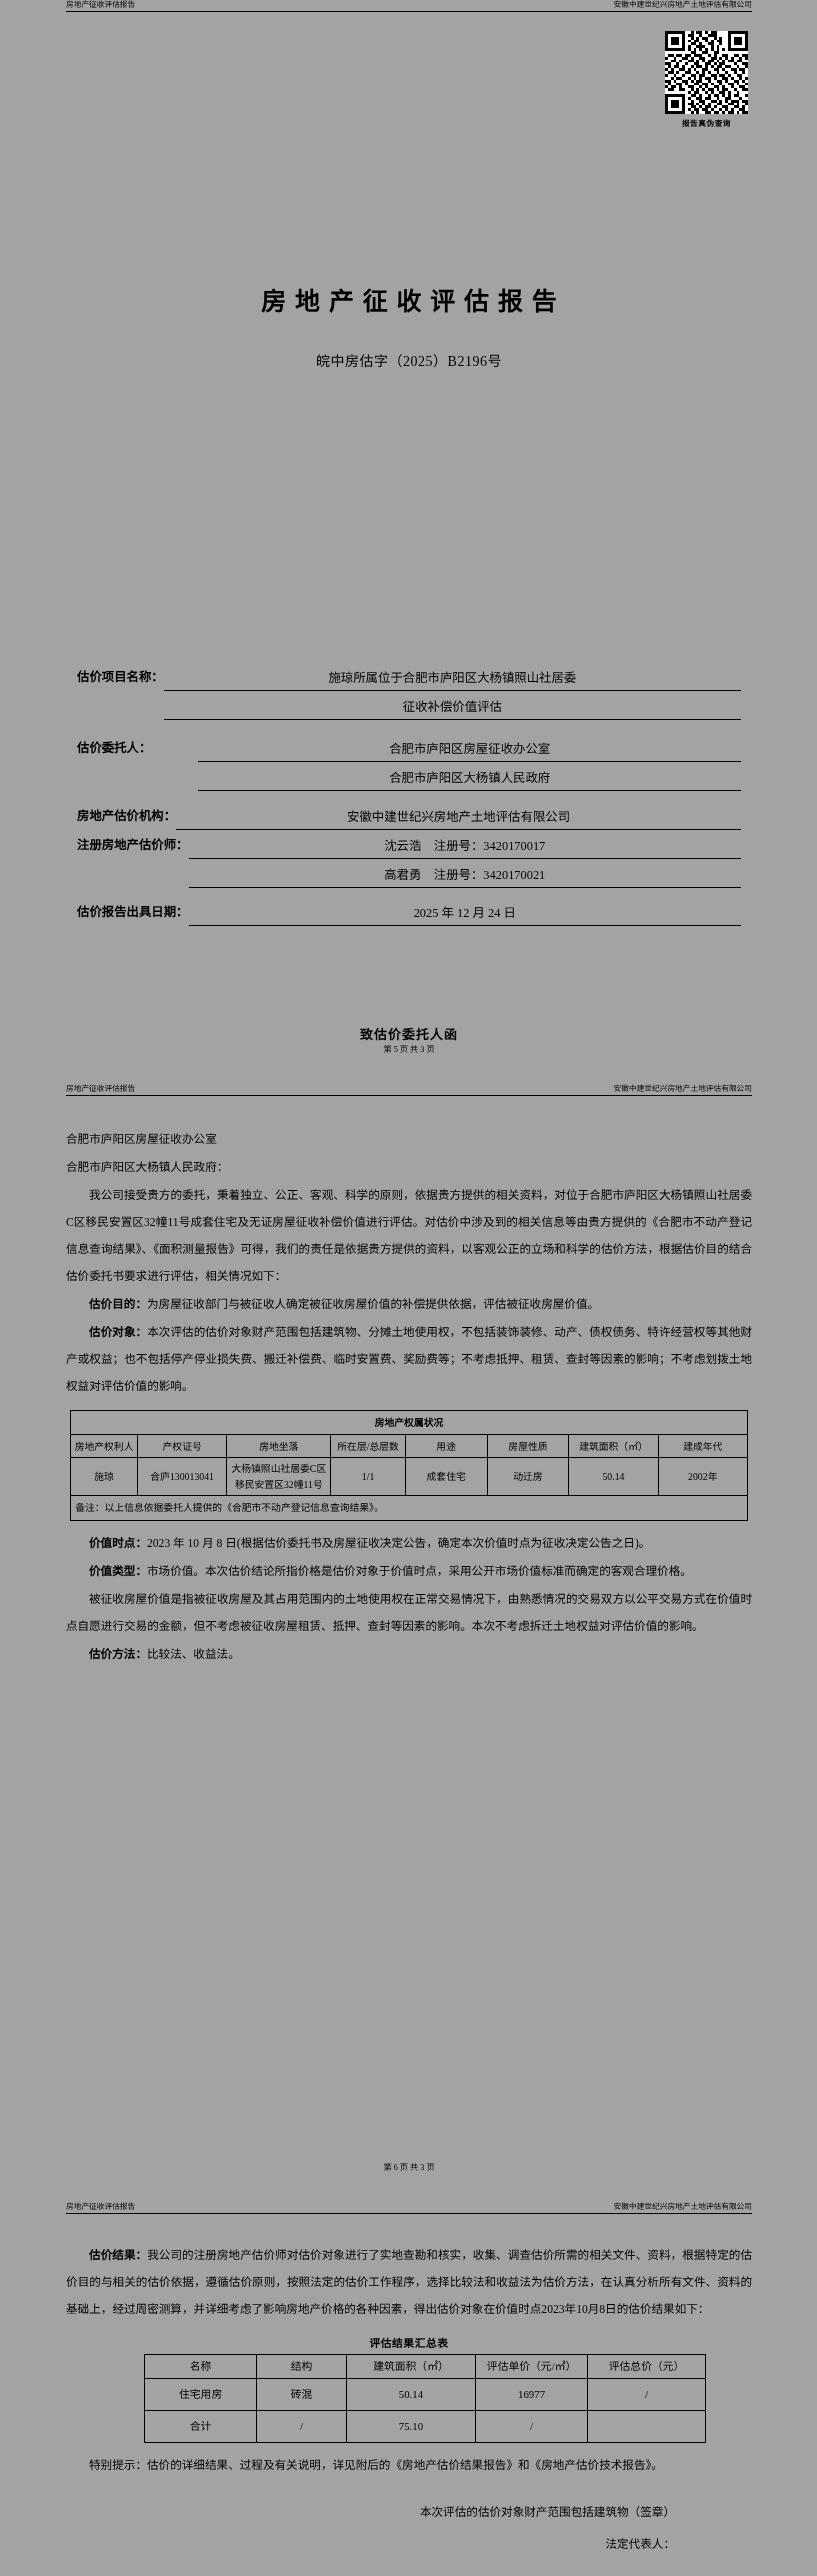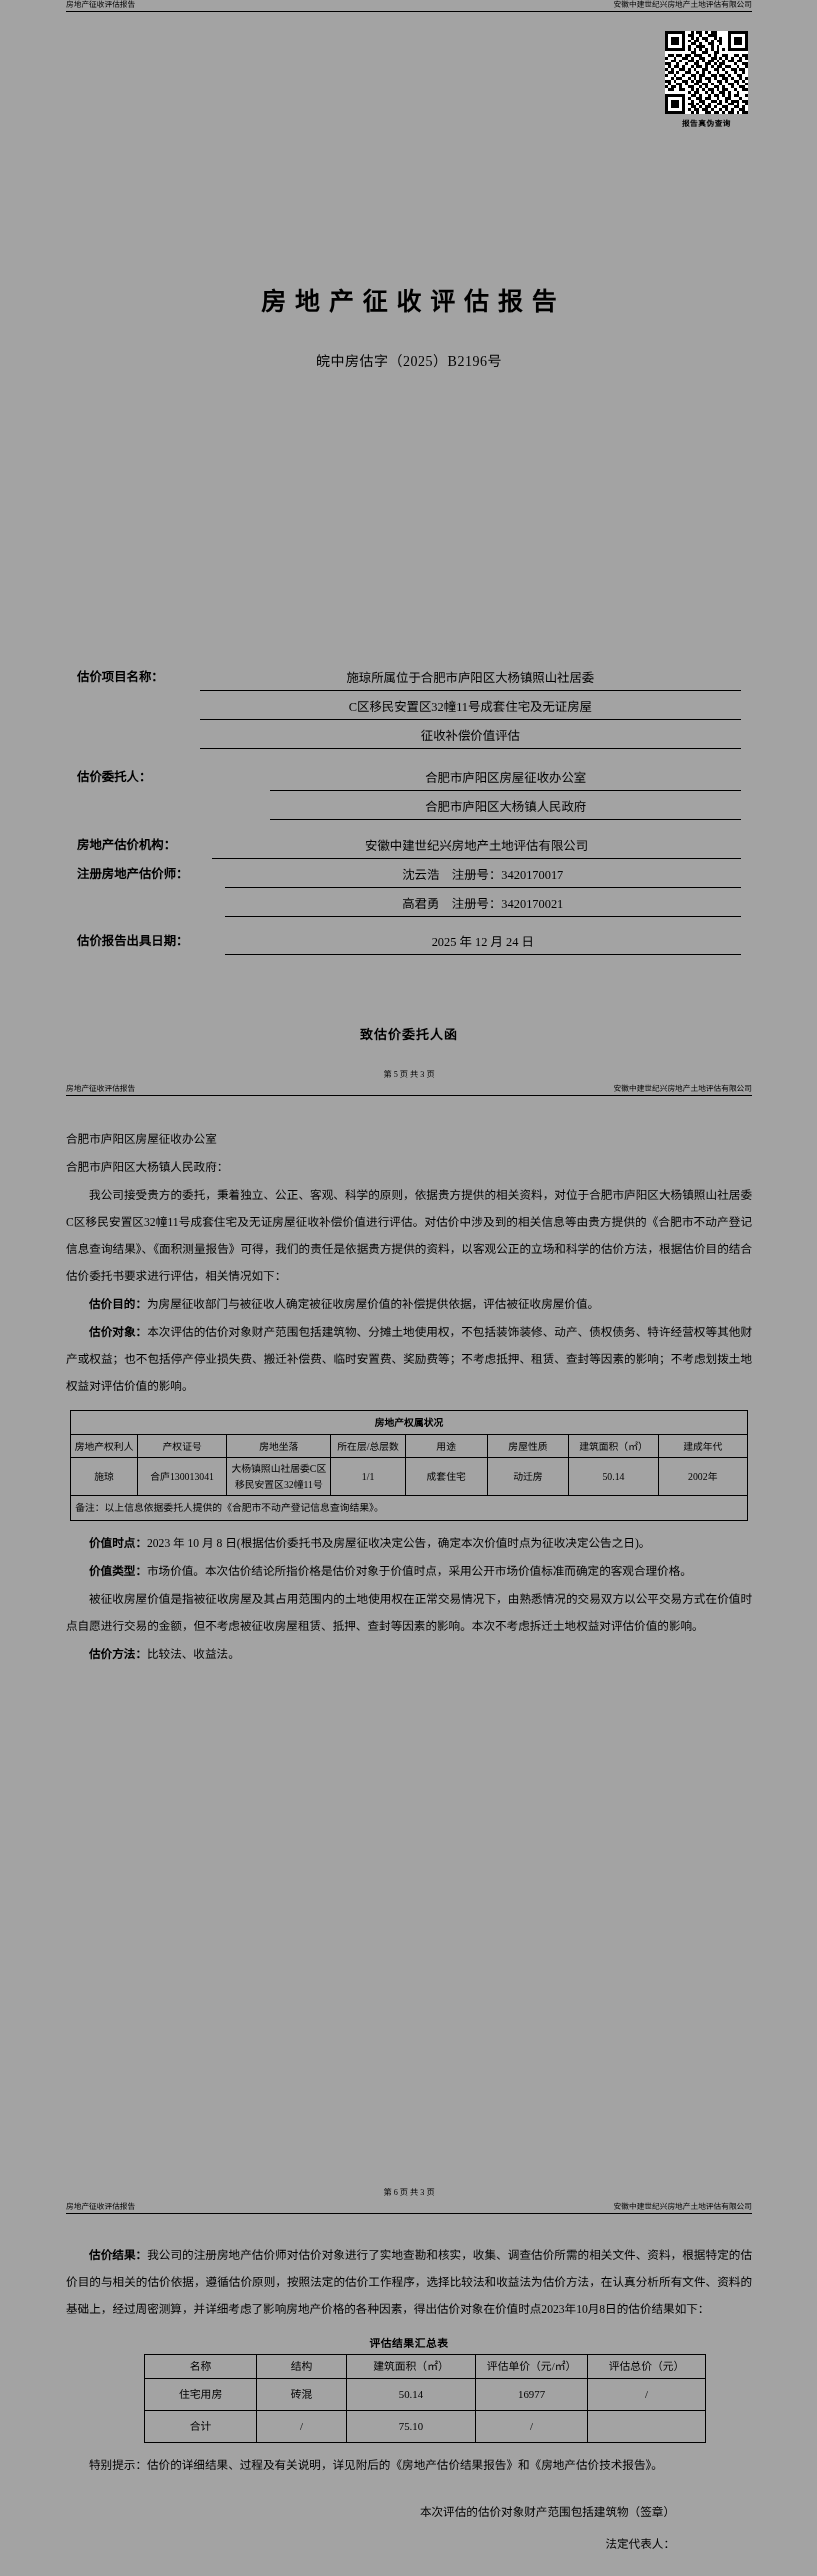--- a/index.html
+++ b/index.html
@@ -72,21 +72,20 @@
   .fields{
     position:absolute;
     top:664px;left:77px;right:77px;
   }
   .frow{
     display:flex;
     align-items:flex-end;
     margin-bottom:2.1px;
     font-size:12.4px;
     line-height:27px;
-    gap:36px;
   }
   .flabel{
     font-weight:bold;
     white-space:nowrap;
     flex:0 0 auto;
     font-size:12.4px;
   }
   .fval{
     flex:1 1 auto;
     border-bottom:1px solid #000;
@@ -103,21 +102,21 @@
   .letter-head{
     position:absolute;
     top:1024px;left:0;right:0;
     text-align:center;
     font-size:13px;
     font-weight:bold;
     letter-spacing:1px;
   }
   .pagenum{
     position:absolute;
-    bottom:5px;left:0;right:0;
+    bottom:30px;left:0;right:0;
     text-align:center;
     font-size:8.2px;
   }
   
   .body-page{
     padding:0 0 0 0;
     box-sizing:border-box;
     position:relative;
   }
   .pg-inner{padding:0 66px;box-sizing:border-box;}
@@ -468,24 +467,20 @@
   <div class="cover-docno">皖中房估字（2025）B2196号</div>
 
   <div class="fields">
 
     <div class="frow">
       <span class="flabel">估价项目名称：</span>
       <span class="fval">施琼所属位于合肥市庐阳区大杨镇照山社居委</span>
     </div>
     <div class="frow cont">
       <span class="flabel">估价项目名称：</span>
-      <span class="fval">C区移民安置区32幢11号成套住宅及无证房屋</span>
-    </div>
-    <div class="frow cont">
-      <span class="flabel">估价项目名称：</span>
       <span class="fval left">征收补偿价值评估</span>
     </div>
 
     <div style="height:12.4px"></div>
 
     <div class="frow">
       <span class="flabel">估价委托人：</span>
       <span class="f-ind-1"></span>
       <span class="fval">合肥市庐阳区房屋征收办公室</span>
     </div>

